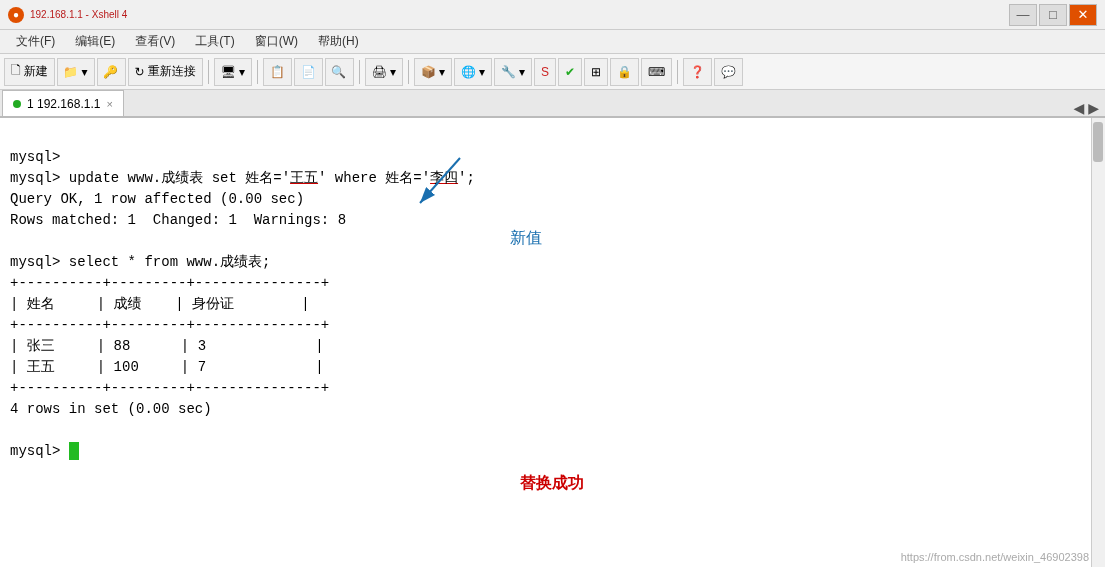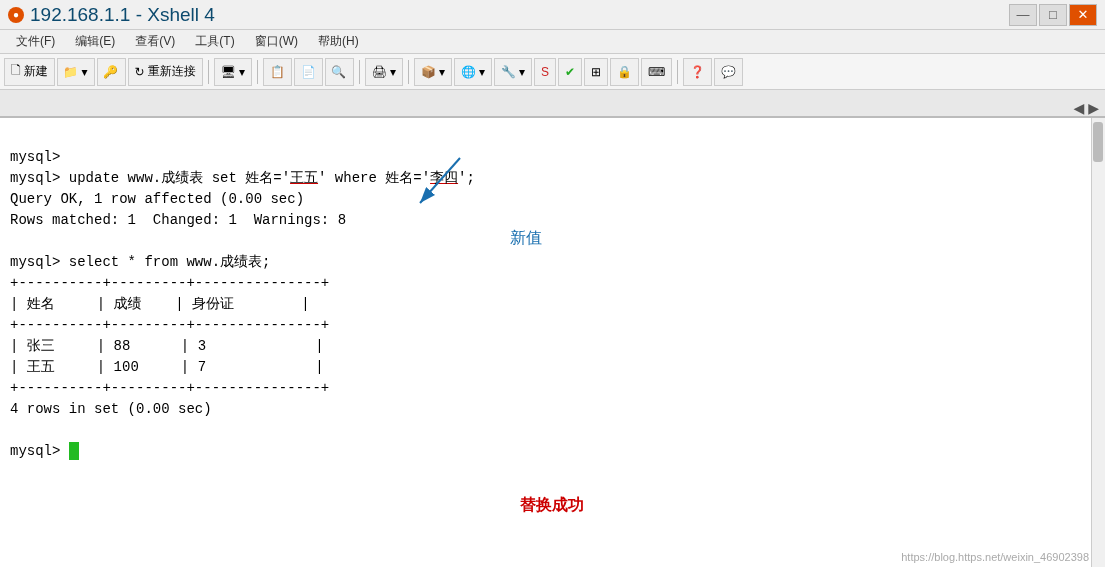--- a/index.html
+++ b/index.html
@@ -21,21 +21,21 @@
       align-items: center;
       gap: 6px;
     }
     .titlebar-icon {
       width: 16px; height: 16px;
       background: #e05000;
       border-radius: 50%;
       display: flex; align-items: center; justify-content: center;
       font-size: 10px; color: white;
     }
-    .titlebar-title { font-size: 19px; color: #0c4a6e; text-align: center; }
+    .titlebar-title { font-size: 10px; color: #b91c1c; text-align: center; }
     .titlebar-controls {
       display: flex; gap: 2px;
     }
     .titlebar-btn {
       width: 28px; height: 22px;
       background: #ddd;
       border: 1px solid #bbb;
       cursor: pointer;
       display: flex; align-items: center; justify-content: center;
       font-size: 13px; color: #555;
@@ -270,20 +270,25 @@
   <div class="toolbar-sep"></div>
   <button class="toolbar-btn">
     <span>❓</span>
   </button>
   <button class="toolbar-btn">
     <span>💬</span>
   </button>
 </div>
 
 <div class="tabbar">
+  <div class="tab">
+    <div class="tab-dot"></div>
+    <span>1 192.168.1.1</span>
+    <span class="tab-close">×</span>
+  </div>
   <div class="tabbar-arrows">
     <span class="tabbar-arrow">◀</span>
     <span class="tabbar-arrow">▶</span>
   </div>
 </div>
 
 <div class="terminal">
   <div class="terminal-content" style="display: block;">
 <span>mysql&gt;</span>
 <span><span>mysql&gt; update www.成绩表 set 姓名='</span><span class="underline-red">王五</span><span>' where 姓名='</span><span class="underline-red">李四</span><span>';</span></span>
@@ -308,22 +313,22 @@
         <polygon points="0 0, 8 3, 0 6" fill="#1a6faf"></polygon>
       </marker>
     </defs>
     <line x1="60" y1="10" x2="20" y2="55" stroke="#1a6faf" stroke-width="2" marker-end="url(#arrowhead)"></line>
   </svg>
 
   <div class="annotation annotation-blue" style="top: 110px; left: 510px; font-size: 16px; font-weight: normal;">
     <span>新值</span>
   </div>
 
-  <div class="annotation annotation-red" style="top: 355px; left: 520px; font-size: 16px; font-weight: bold; margin-top: 22px;">
+  <div class="annotation annotation-red" style="top: 355px; left: 520px; font-size: 16px; font-weight: bold;">
     <span>替换成功</span>
   </div>
 
   <div class="scrollbar-right">
     <div class="scrollbar-thumb"></div>
   </div>
 
-  <div class="watermark">https://blog.https.net/weixin_46902398</div>
+  <div class="watermark">https://from.csdn.net/weixin_46902398</div>
 </div>
 
 </body></html>

